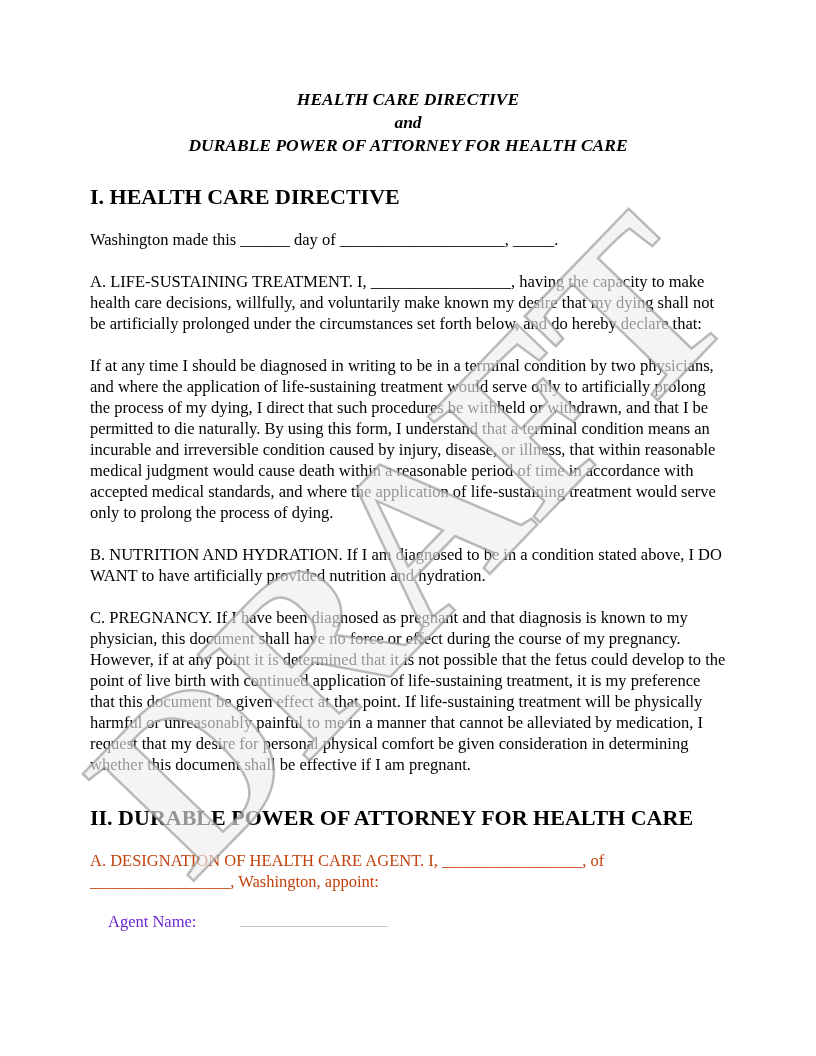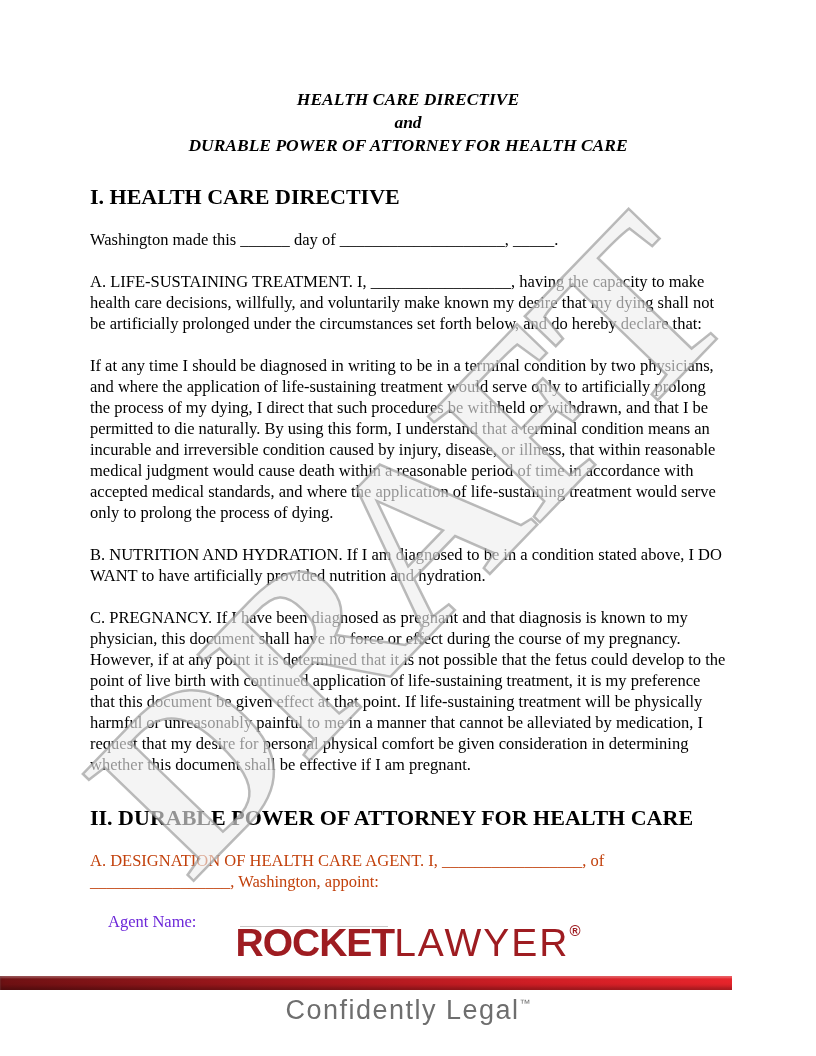--- a/index.html
+++ b/index.html
@@ -1,18 +1,18 @@
 <!DOCTYPE html>
 <html><head>
 <meta charset="utf-8">
 <style>
   html,body{margin:0;padding:0;background:#fff;}
   .page{
     position:relative;width:732px;height:1056px;background:#ffffff;
-    font-family:"Liberation Serif",serif;color:#000;overflow:hidden;
+    font-family:"Liberation Serif",serif;color:#000;overflow:hidden;padding-left:17px;
   }
   .content{position:absolute;left:90px;top:88px;width:636px;font-size:16.5px;line-height:21px;}
   .title-block{text-align:center;font-weight:bold;font-style:italic;font-size:17.5px;line-height:23px;margin:0 0 0 0;}
   .sec-heading{font-size:22px;font-weight:bold;margin:29px 0 0 0;line-height:22px;}
   .para{margin:21px 0 0 0;}
   .para b{font-weight:normal;}
   .sec2-para{color:#c2410c;}
   .agent-line{margin:19px 0 0 18px;color:#6d28d9;white-space:nowrap;}
   .agent-blank{display:inline-block;width:148px;border-bottom:1px solid #c9c9c9;height:15px;margin-left:44px;}
   .watermark{
@@ -75,20 +75,14 @@
     <div class="sec-heading" style="margin-top:32px;">II. DURABLE POWER OF ATTORNEY FOR HEALTH CARE</div>
 
     <p class="para sec2-para"><b>A. DESIGNATION OF HEALTH CARE AGENT.</b><span> I, _________________, of _________________, Washington, appoint:</span></p>
 
     <div class="agent-line"><span>Agent Name:</span><span class="agent-blank"></span></div>
 
   </div>
 
   <div class="watermark">DRAFT</div>
 
-  <div class="footer">
-    <div class="logo-row"><span class="logo-rocket">ROCKET</span><span class="logo-lawyer">LAWYER</span><span class="logo-reg">®</span></div>
-    <div class="red-bar"></div>
-    <div class="r-badge">R</div>
-    <div class="tagline"><span>Confidently Legal</span><sup>™</sup></div>
-  </div>
 
 </div>
 
 </body></html>

